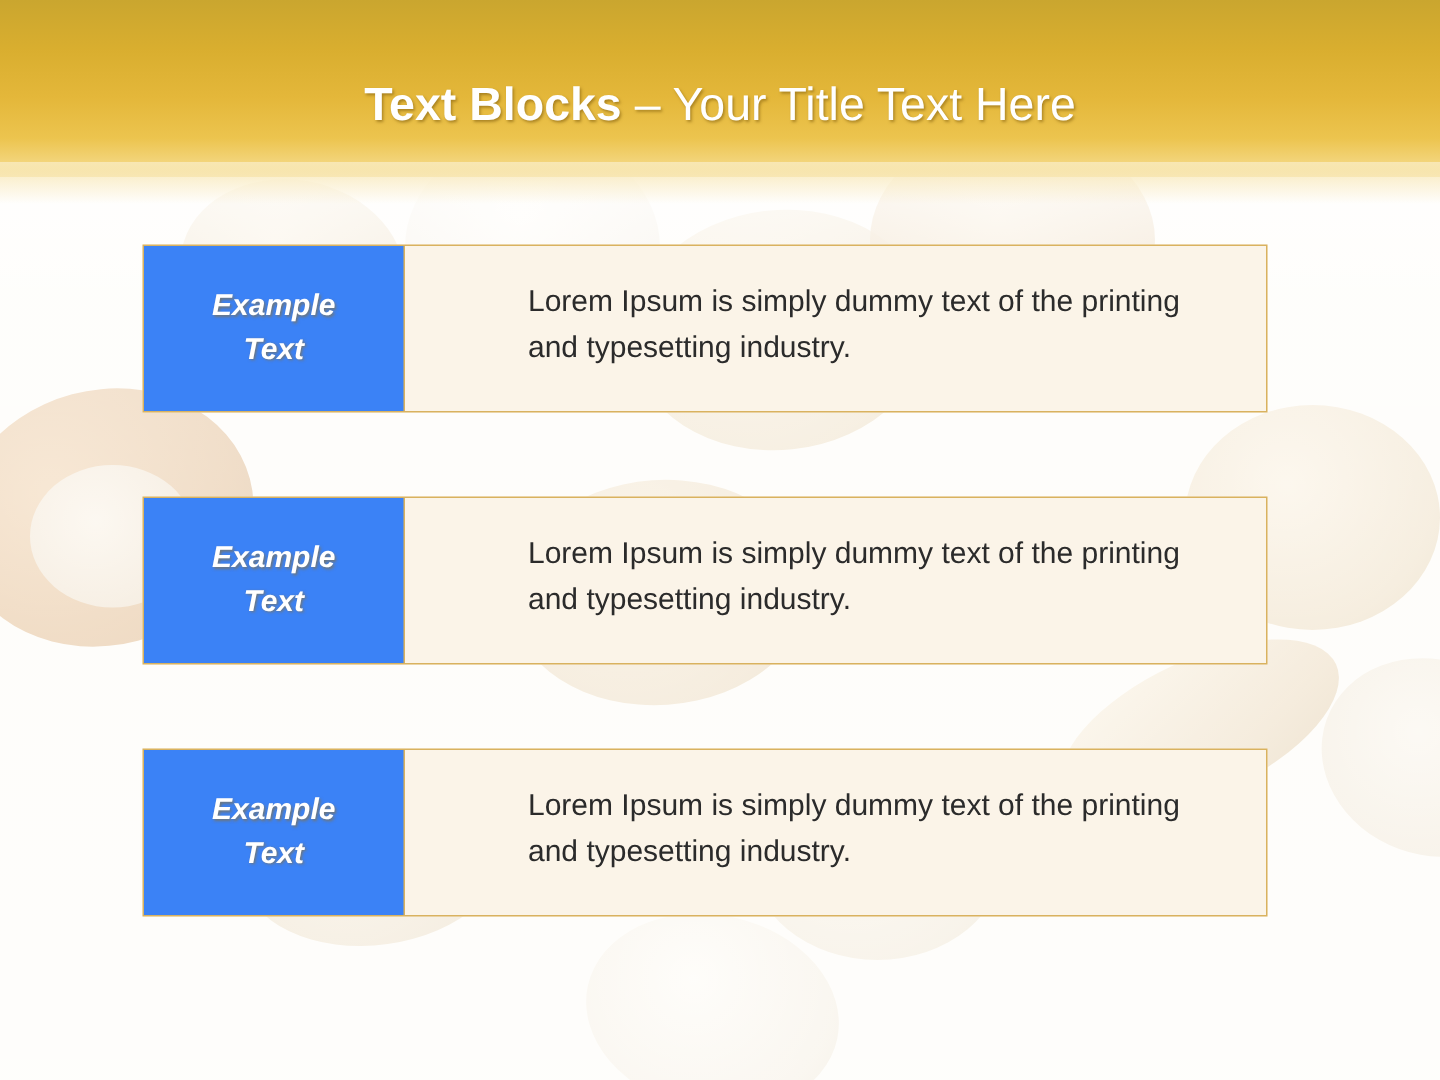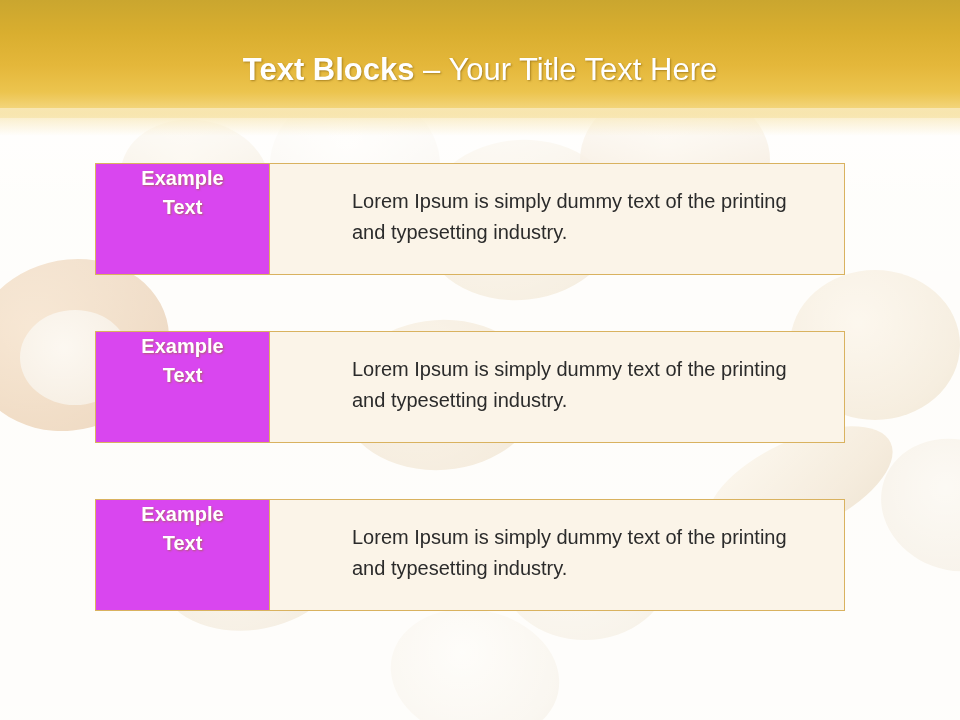--- a/index.html
+++ b/index.html
@@ -111,27 +111,28 @@
     width: 750px;
     height: 112px;
     margin-bottom: 56px;
     border: 1px solid #d9b25f;
     box-sizing: border-box;
     background: #fbf4e8;
   }
   .block-label {
     width: 174px;
     flex: 0 0 174px;
-    background: #d946ef;
+    background: #3b82f6;
     border-right: 1px solid #d9b25f;
     display: flex;
     flex-direction: column;
     align-items: center;
-    justify-content: flex-start;
+    justify-content: center;
     box-sizing: border-box;
+    font-style: italic;
   }
   .block-label span {
     display: block;
     font-size: 20px;
     font-weight: bold;
     color: #ffffff;
     text-shadow: 1px 1px 2px rgba(150,110,30,0.6);
     line-height: 1.45;
     text-align: center;
   }

